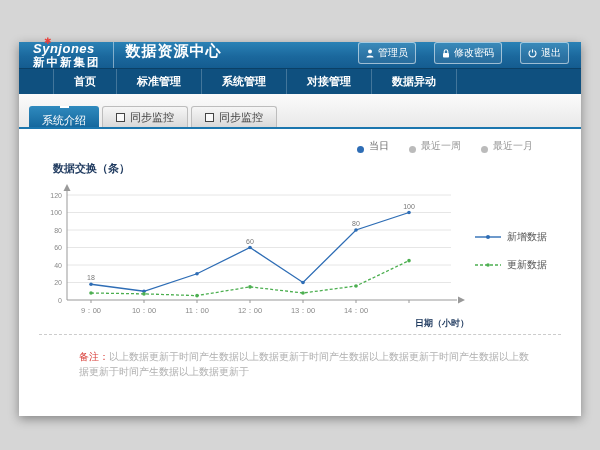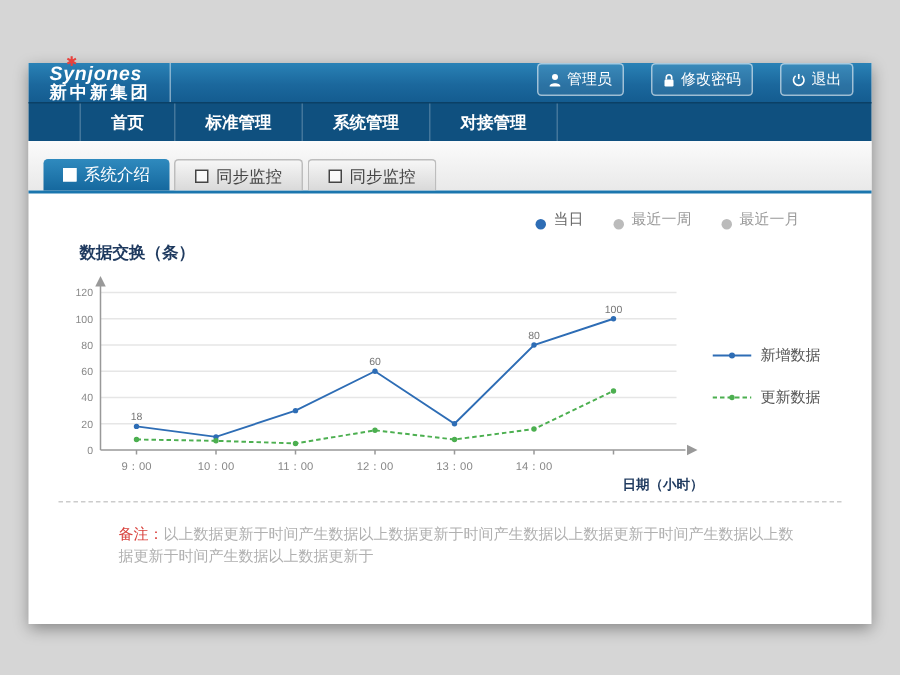--- a/index.html
+++ b/index.html
@@ -29,21 +29,21 @@
          border-top:1px solid #0b4066;padding-left:26px; }
   .nav-item { display:flex; align-items:center; padding:0 20px; color:#fff; font-size:11px;
               font-weight:bold; border-right:1px solid rgba(255,255,255,.22); cursor:pointer; }
   .nav-item:first-child { border-left:1px solid rgba(255,255,255,.22); margin-left:8px; }
 
   
   .tabbar { background:linear-gradient(#fbfbfb,#e9e9e9); padding:12px 0 0 10px;
             border-bottom:2px solid #1b76ae; display:flex; gap:3px; }
   .tab { height:21px; display:flex; align-items:center; gap:5px; padding:0 13px;
          font-size:11px; border-radius:3px 3px 0 0; cursor:pointer; }
-  .tab.active { background:linear-gradient(#2f8abe,#15689e); color:#fff; }
+  .tab.active { background:linear-gradient(#2f8abe,#15689e); color:#fff;flex-direction:column; }
   .tab.inactive { background:linear-gradient(#f6f6f6,#d9d9d9); color:#444;
                   border:1px solid #bdbdbd; border-bottom:none; }
   .tab-ico { width:9px; height:9px; border:1px solid currentColor; background:rgba(255,255,255,.75); }
   .tab.active .tab-ico { background:#fff; border-color:#fff; }
 
   
   .content { padding:6px 20px 0 20px; }
   .filters { display:flex; justify-content:flex-end; gap:20px; padding-right:28px; margin-top:4px; }
   .filter { display:flex; align-items:flex-end; gap:5px; font-size:10px; color:#999; cursor:pointer; }
   .dot { width:7px; height:7px; border-radius:50%; background:#bbb; }
@@ -68,20 +68,21 @@
 
 <div class="window">
 
   <div class="header">
     <div class="logo">
       <div class="logo-en">Synjones</div>
       <span class="logo-star">✱</span>
       <div class="logo-cn">新中新集团</div>
     </div>
     <div class="hdr-divider"></div>
+    <div class="app-title">数据资源中心</div>
     <div class="hdr-right">
       <span class="hdr-btn">
         <span>
           <svg width="8" height="9" viewBox="0 0 8 9">
               <circle cx="4" cy="2.4" r="2" fill="#fff"></circle>
               <path d="M0.4 8.6 C0.4 5.9 7.6 5.9 7.6 8.6 Z" fill="#fff"></path>
             </svg>
         </span>
         <span>管理员</span>
       </span>
@@ -104,20 +105,21 @@
         <span>退出</span>
       </span>
     </div>
   </div>
 
   <div class="nav">
     <span class="nav-item">首页</span>
     <span class="nav-item">标准管理</span>
     <span class="nav-item">系统管理</span>
     <span class="nav-item">对接管理</span>
+    <span class="nav-item">数据异动</span>
   </div>
 
   <div class="tabbar">
     <div class="tab active">
       <span class="tab-ico"></span>
       <span>系统介绍</span>
     </div>
     <div class="tab inactive">
       <span class="tab-ico"></span>
       <span>同步监控</span>

